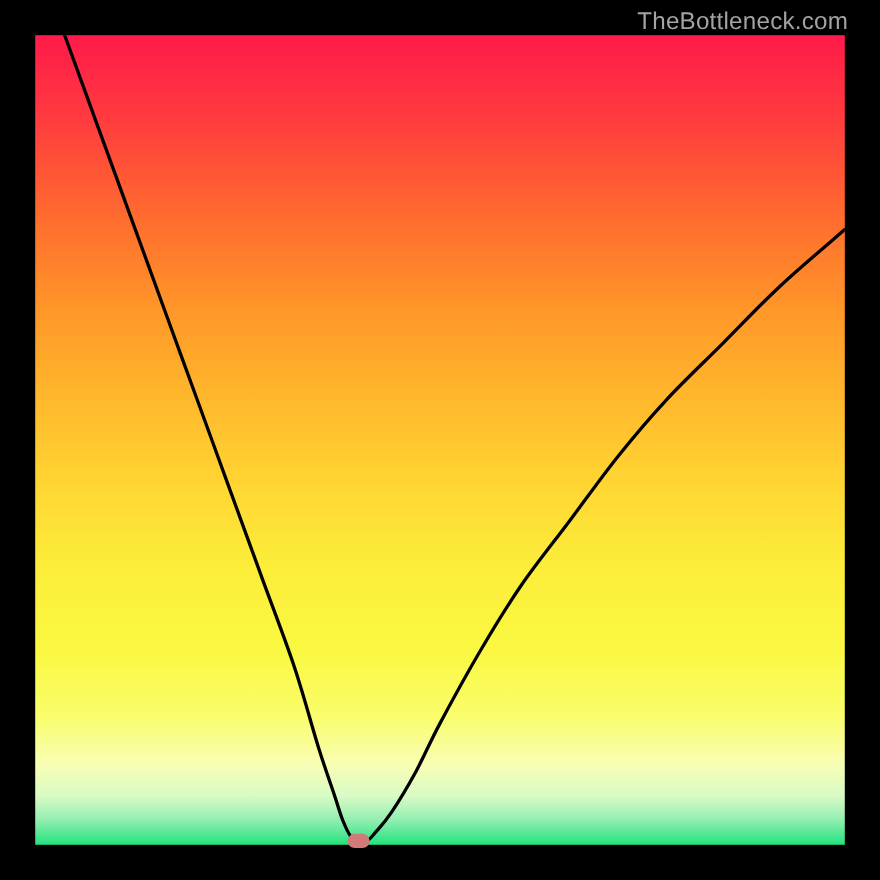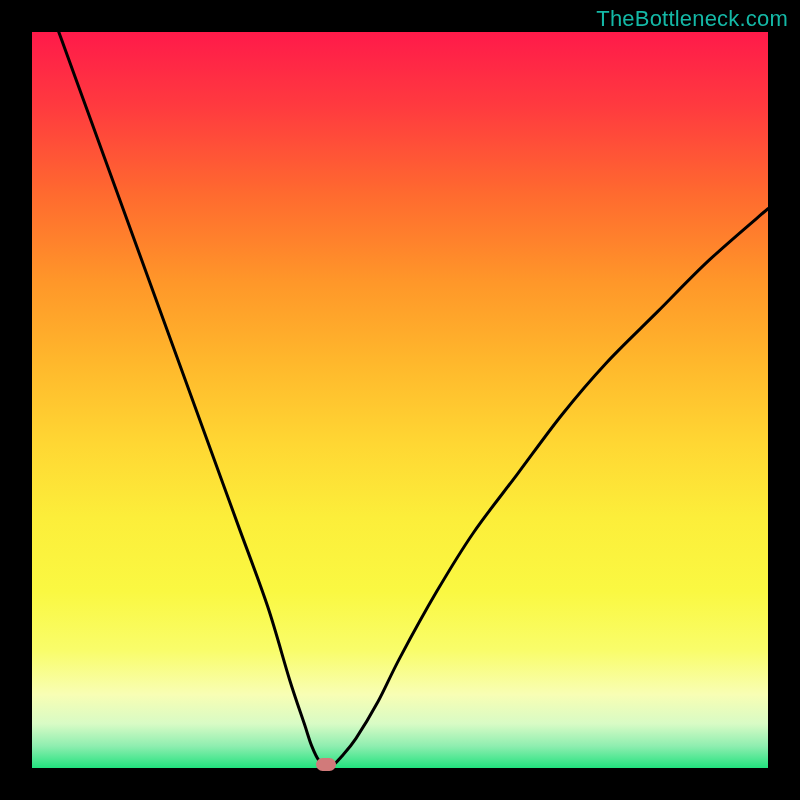--- a/index.html
+++ b/index.html
@@ -34,22 +34,22 @@
       #f9fd6a 84%,
       #f8feb4 90%,
       #d8fbc5 94%,
       #8feeb0 97%,
       #22e27e 100%
     );
   }
   .watermark {
     position: absolute;
     top: 6px;
-    right: 12px;
-    color: #14b8a6;
+    right: 29px;
+    color: #a3a3a3;
     font-size: 22px;
     font-weight: 500;
     letter-spacing: 0.2px;
     user-select: none;
   }
   svg.curve {
     position: absolute;
     left: 0;
     top: 0;
     width: 736px;

